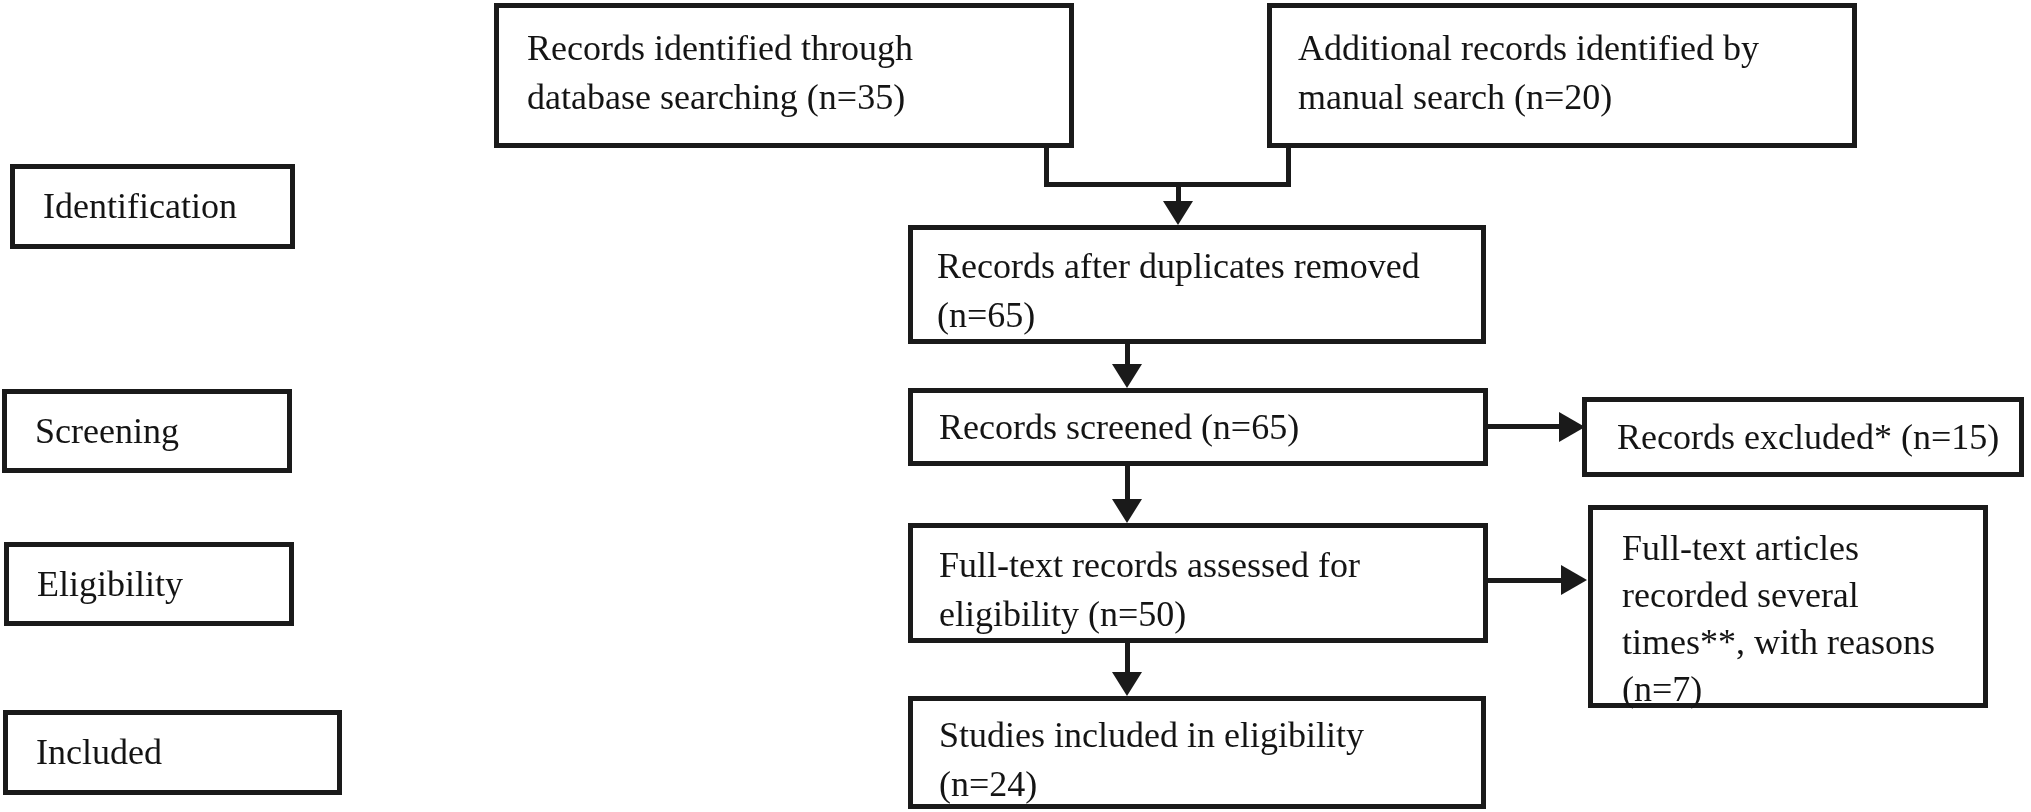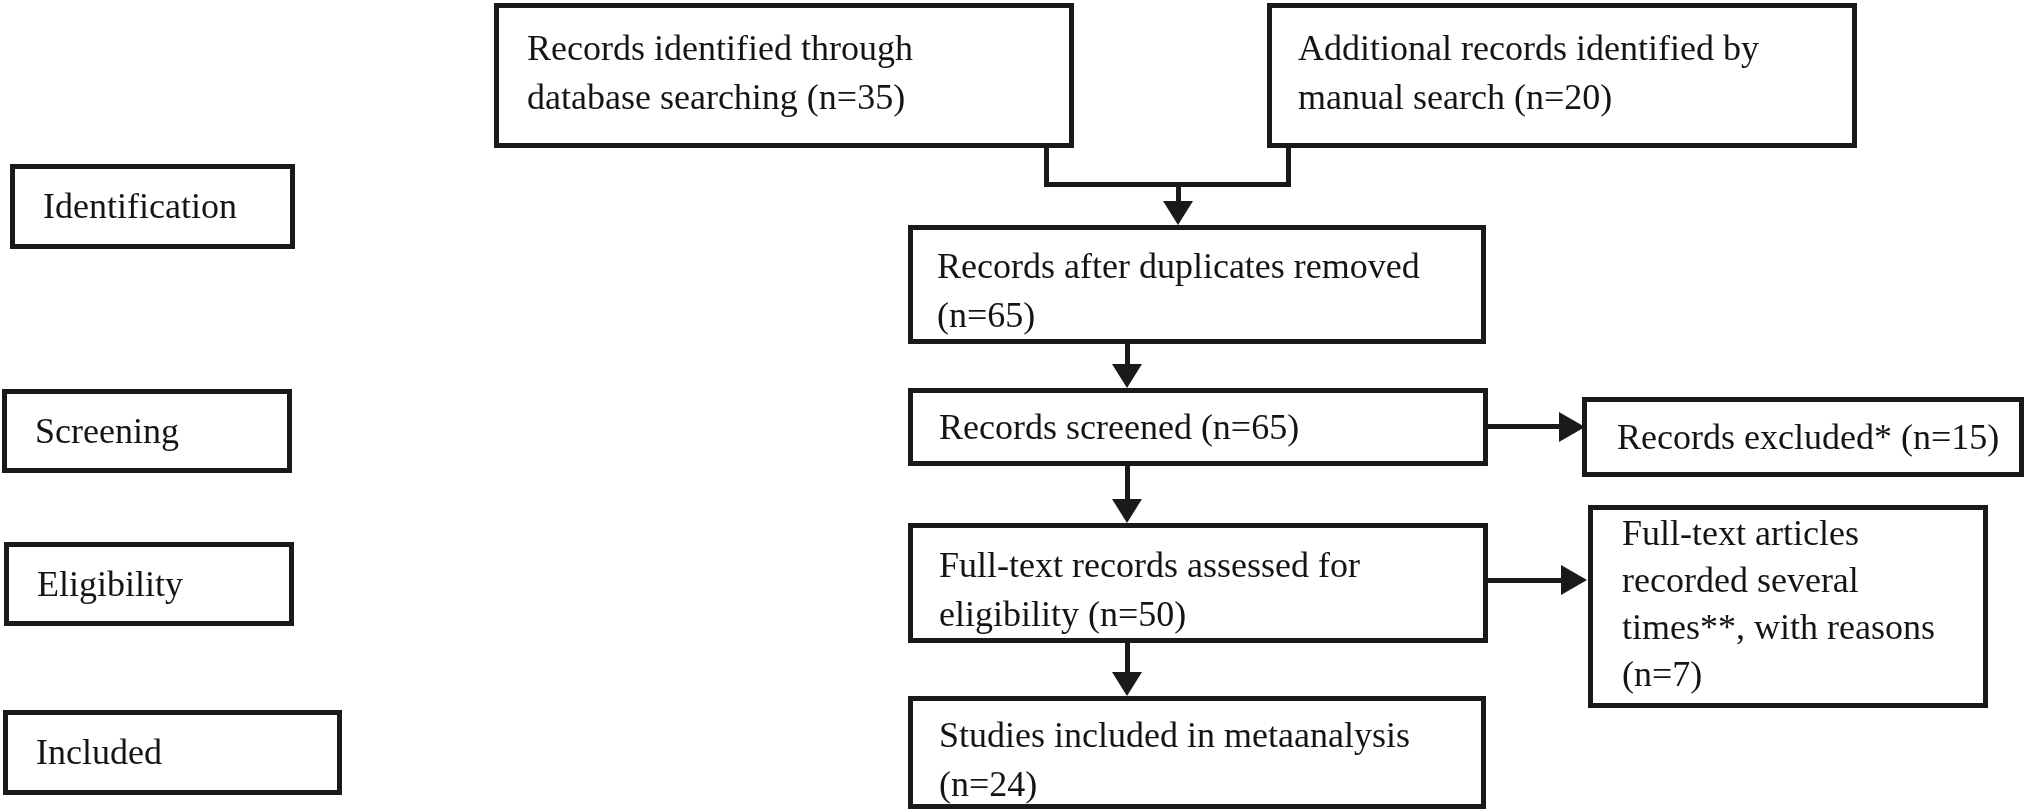--- a/index.html
+++ b/index.html
@@ -57,21 +57,21 @@
   #stage-included       { left: 3px;  top: 710px; width: 339px; height: 85px; }
 
   
   #node-records-identified { left: 494px;  top: 3px;   width: 580px; height: 145px; padding-top: 16px; padding-left: 28px; }
   #node-additional-records { left: 1267px; top: 3px;   width: 590px; height: 145px; padding-top: 16px; padding-left: 26px; }
   #node-after-duplicates   { left: 908px;  top: 225px; width: 578px; height: 119px; padding-top: 12px; padding-left: 24px; }
   #node-records-screened   { left: 908px;  top: 388px; width: 580px; height: 78px;  padding-left: 26px; }
   #node-fulltext-assessed  { left: 908px;  top: 523px; width: 580px; height: 120px; padding-top: 13px; padding-left: 26px; }
   #node-studies-included   { left: 908px;  top: 696px; width: 578px; height: 113px; padding-top: 10px; padding-left: 26px; }
   #node-records-excluded   { left: 1582px; top: 387px; width: 442px; height: 80px;  padding-left: 30px; margin-top: 10px; }
-  #node-fulltext-excluded  { left: 1588px; top: 505px; width: 400px; height: 203px; padding-left: 29px; line-height: 47px; }
+  #node-fulltext-excluded  { left: 1588px; top: 505px; width: 400px; height: 203px; padding-top: 15px; padding-left: 29px; line-height: 47px; }
 
   
   #conn-identified-drop  { left: 1044px; top: 146px; width: 5px;   height: 41px; }
   #conn-additional-drop  { left: 1286px; top: 146px; width: 5px;   height: 41px; }
   #conn-merge-bar        { left: 1044px; top: 182px; width: 247px; height: 5px; }
   #arr-merge-shaft       { left: 1176px; top: 187px; width: 5px;   height: 18px; }
   #arr-merge-head        { left: 1163px; top: 201px; }
 
   
   #arr-dup-screened-shaft { left: 1125px; top: 344px; width: 5px; height: 22px; }
@@ -137,21 +137,21 @@
 
   <div class="box" id="node-fulltext-assessed">
     <div class="node-line">Full-text records assessed for</div>
     <div class="node-line">eligibility (n=50)</div>
   </div>
 
   <div class="line-v" id="arr-full-stud-shaft"></div>
   <div class="arrow-head-down" id="arr-full-stud-head"></div>
 
   <div class="box" id="node-studies-included">
-    <div class="node-line">Studies included in metaanalysis</div>
+    <div class="node-line">Studies included in eligibility</div>
     <div class="node-line">(n=24)</div>
   </div>
 
   <div class="line-h" id="arr-excluded-shaft"></div>
   <div class="arrow-head-right" id="arr-excluded-head"></div>
 
   <div class="box vcenter" id="node-records-excluded">
     <span class="node-line">Records excluded* (n=15)</span>
   </div>
 

